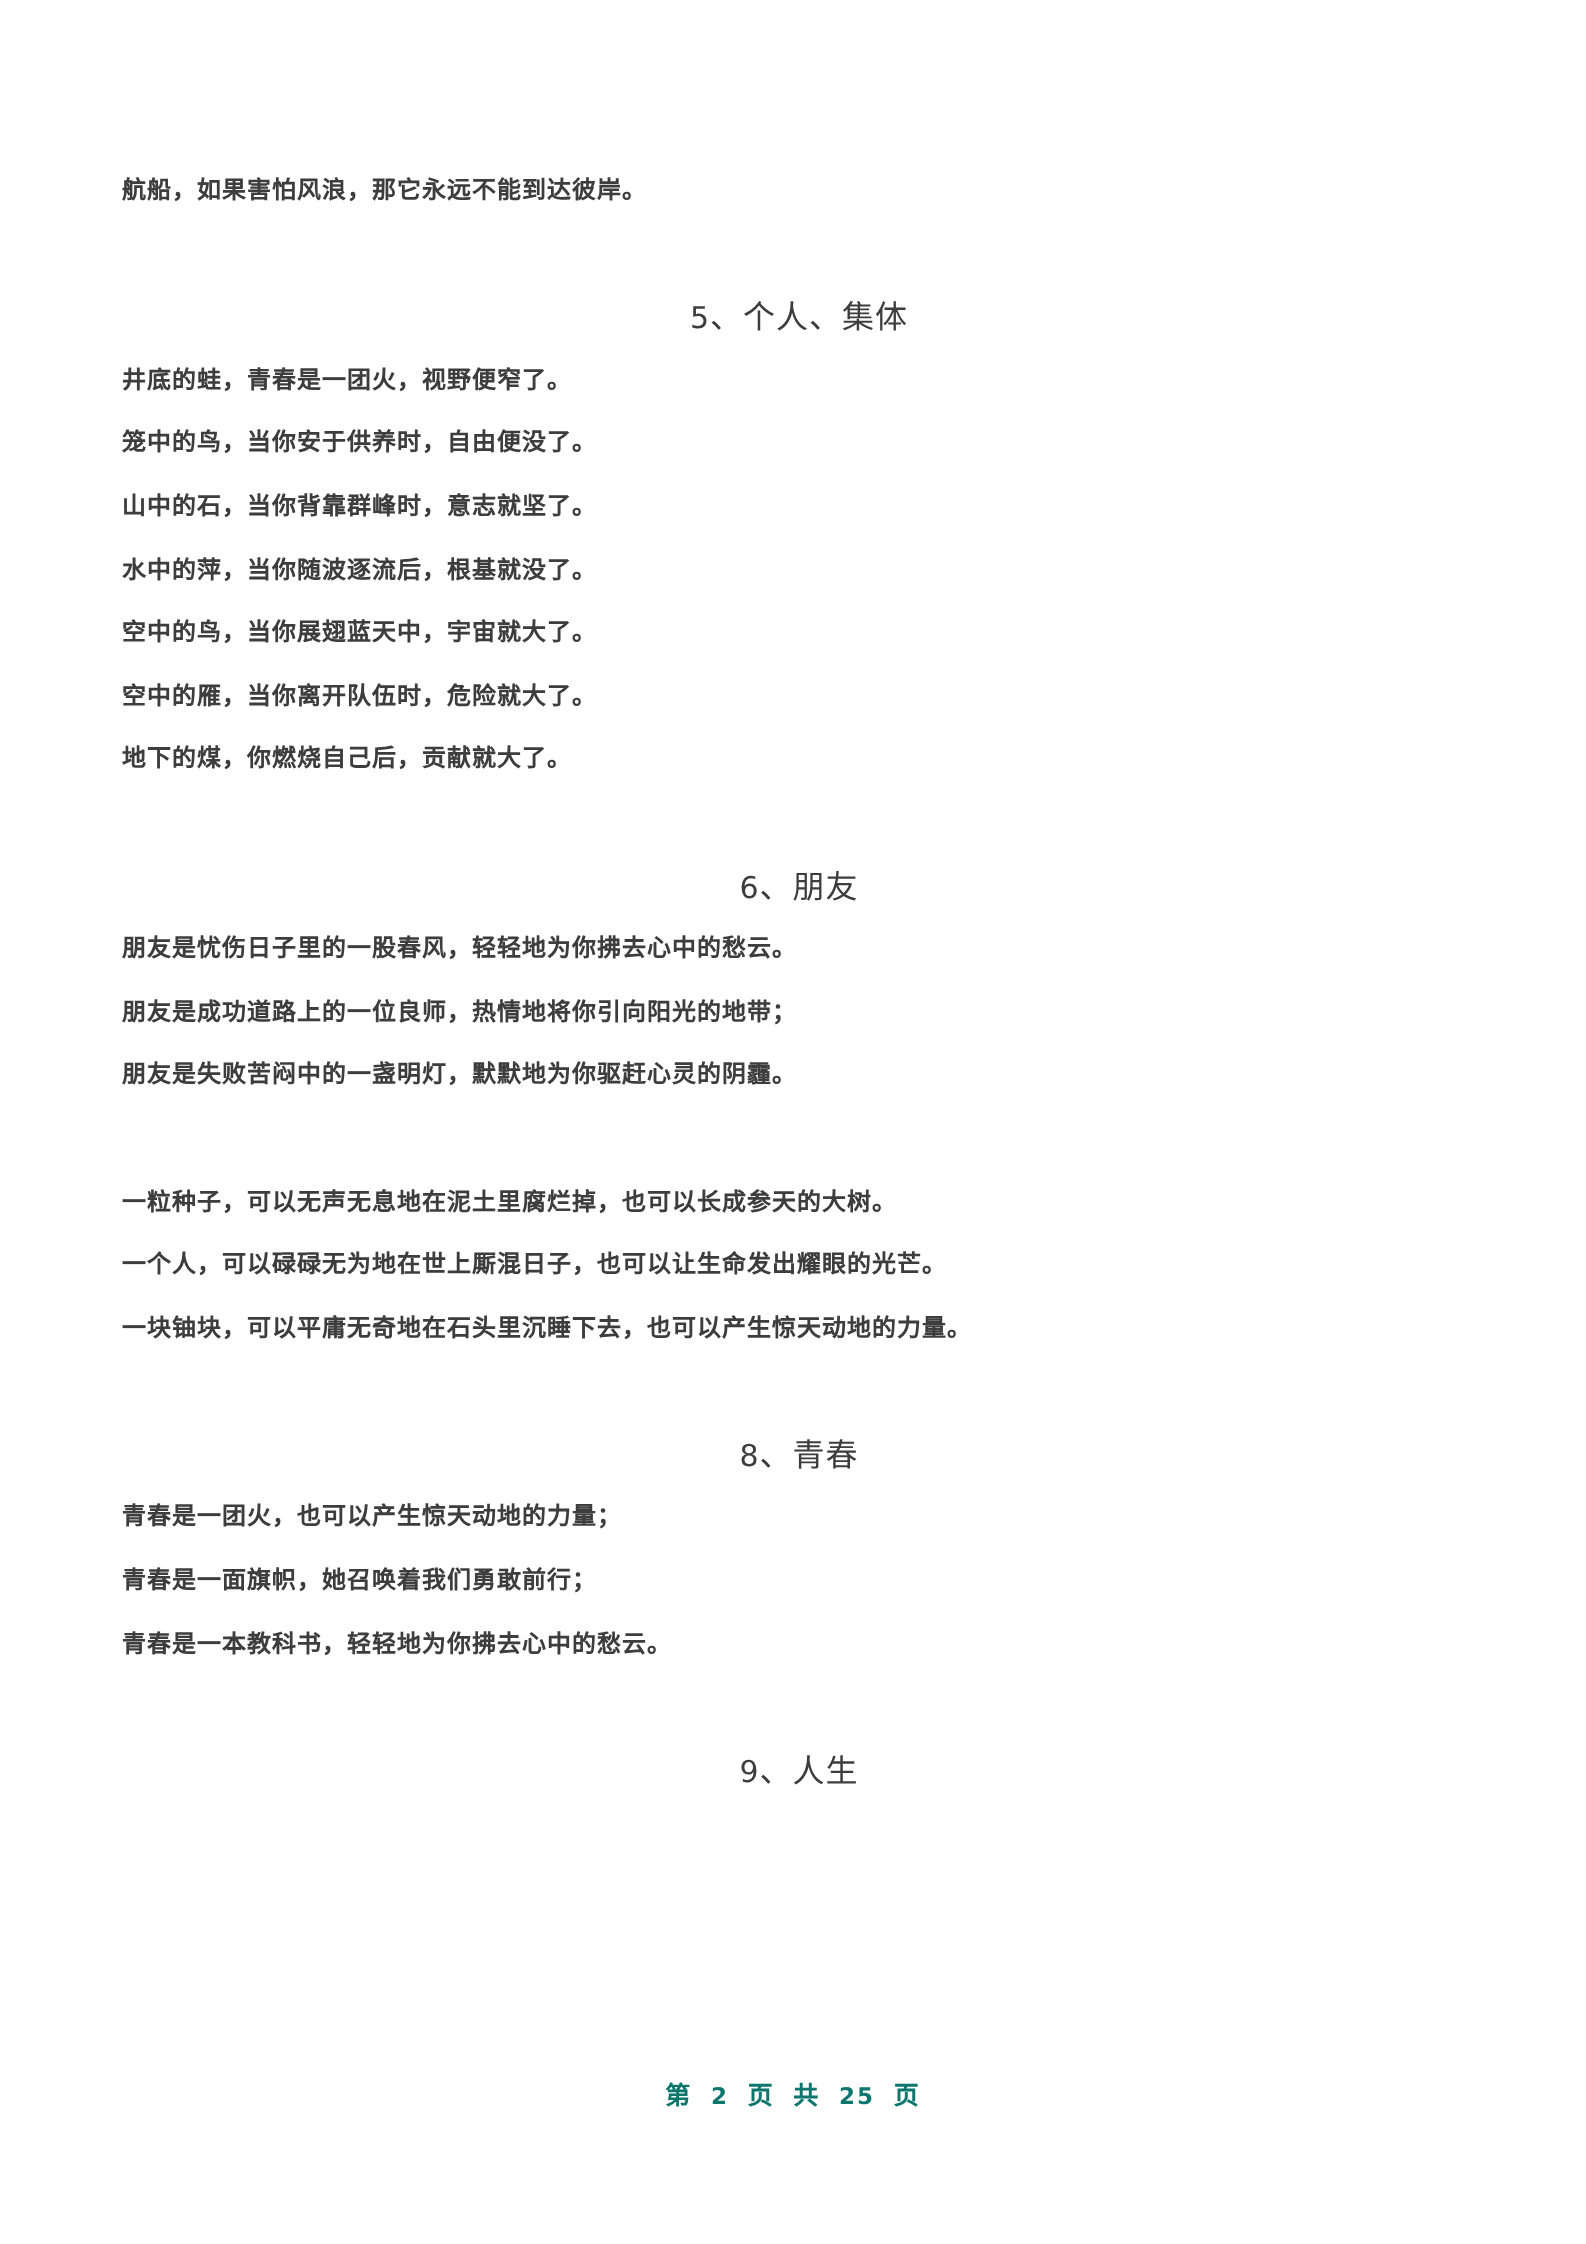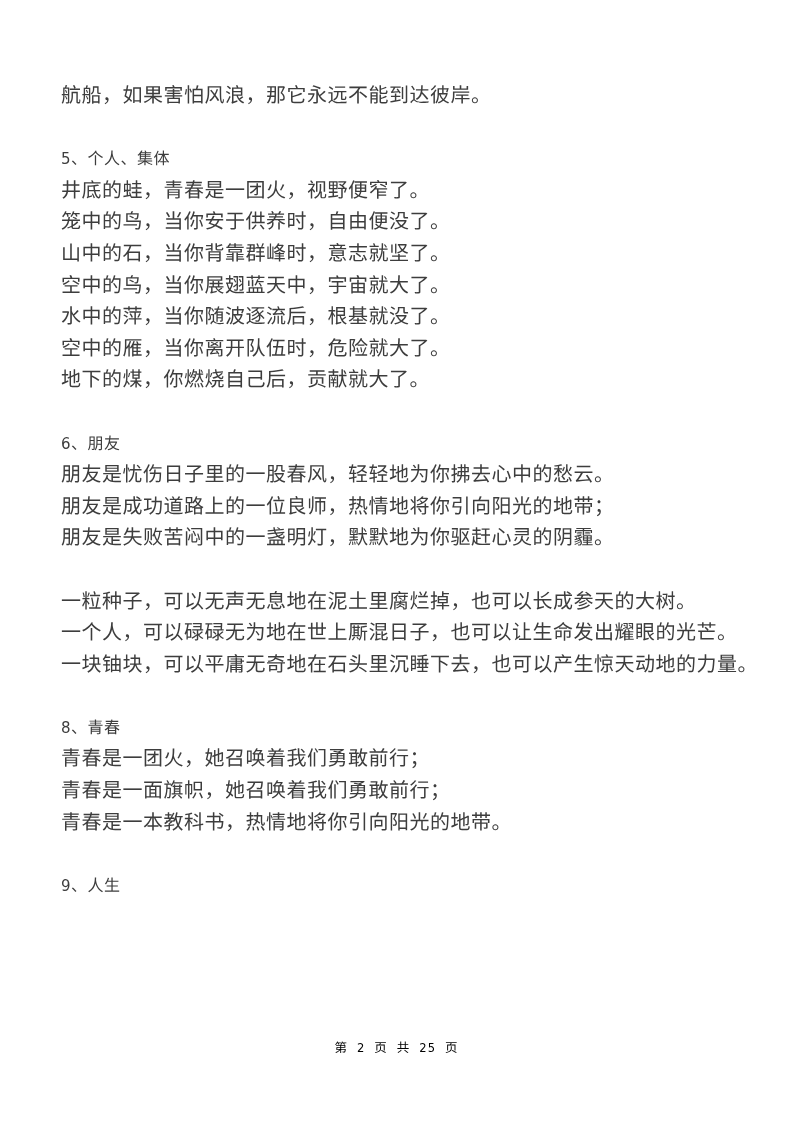--- a/index.html
+++ b/index.html
@@ -17,98 +17,100 @@
     color: #3d3d3d;
   }
   .content {
     position: absolute;
     top: 80px;
     left: 61px;
     right: 55px;
   }
   .line {
     margin: 0;
-    font-size: 20px;
+    font-size: 12px;
     line-height: 31.6px;
     height: 31.6px;
     letter-spacing: 0.5px;
     white-space: nowrap;
-    font-weight: 400;
+    font-weight: 700;
   }
   .heading {
     margin: 0;
     font-size: 16px;
     line-height: 31.6px;
     height: 31.6px;
     letter-spacing: 0.5px;
     font-weight: 400;
     white-space: nowrap;
+    text-align: center;
   }
   .heading .num,
   .footer .num {
     font-family: "DejaVu Sans", "Liberation Sans", sans-serif;
     font-size: 15px;
   }
   .spacer {
     height: 31.6px;
   }
   .footer {
     position: absolute;
     top: 1040px;
     left: 0;
     width: 100%;
     text-align: center;
     font-size: 12.5px;
     line-height: 16px;
-    color: #000000;
+    color: #0f766e;
     letter-spacing: 1px;
     word-spacing: 4px;
+    font-weight: bold;
   }
   .footer .num {
     font-size: 11.5px;
   }
 </style>
 </head>
 <body>
 
 <div class="doc-page">
   <div class="content">
 
     <p class="line">航船，如果害怕风浪，那它永远不能到达彼岸。</p>
 
     <div class="spacer"></div>
 
     <h2 class="heading"><span class="num">5</span><span>、</span><span>个人、集体</span></h2>
     <p class="line">井底的蛙，青春是一团火，视野便窄了。</p>
     <p class="line">笼中的鸟，当你安于供养时，自由便没了。</p>
     <p class="line">山中的石，当你背靠群峰时，意志就坚了。</p>
+    <p class="line">水中的萍，当你随波逐流后，根基就没了。</p>
     <p class="line">空中的鸟，当你展翅蓝天中，宇宙就大了。</p>
-    <p class="line">水中的萍，当你随波逐流后，根基就没了。</p>
     <p class="line">空中的雁，当你离开队伍时，危险就大了。</p>
     <p class="line">地下的煤，你燃烧自己后，贡献就大了。</p>
 
     <div class="spacer"></div>
 
     <h2 class="heading"><span class="num">6</span><span>、</span><span>朋友</span></h2>
     <p class="line">朋友是忧伤日子里的一股春风，轻轻地为你拂去心中的愁云。</p>
     <p class="line">朋友是成功道路上的一位良师，热情地将你引向阳光的地带；</p>
     <p class="line">朋友是失败苦闷中的一盏明灯，默默地为你驱赶心灵的阴霾。</p>
 
     <div class="spacer"></div>
 
     <p class="line">一粒种子，可以无声无息地在泥土里腐烂掉，也可以长成参天的大树。</p>
     <p class="line">一个人，可以碌碌无为地在世上厮混日子，也可以让生命发出耀眼的光芒。</p>
     <p class="line">一块铀块，可以平庸无奇地在石头里沉睡下去，也可以产生惊天动地的力量。</p>
 
     <div class="spacer"></div>
 
     <h2 class="heading"><span class="num">8</span><span>、</span><span>青春</span></h2>
-    <p class="line">青春是一团火，她召唤着我们勇敢前行；</p>
+    <p class="line">青春是一团火，也可以产生惊天动地的力量；</p>
     <p class="line">青春是一面旗帜，她召唤着我们勇敢前行；</p>
-    <p class="line">青春是一本教科书，热情地将你引向阳光的地带。</p>
+    <p class="line">青春是一本教科书，轻轻地为你拂去心中的愁云。</p>
 
     <div class="spacer"></div>
 
     <h2 class="heading"><span class="num">9</span><span>、</span><span>人生</span></h2>
 
   </div>
 
   <div class="footer"><span>第</span> <span class="num">2</span> <span>页 共</span> <span class="num">25</span> <span>页</span></div>
 </div>
 

